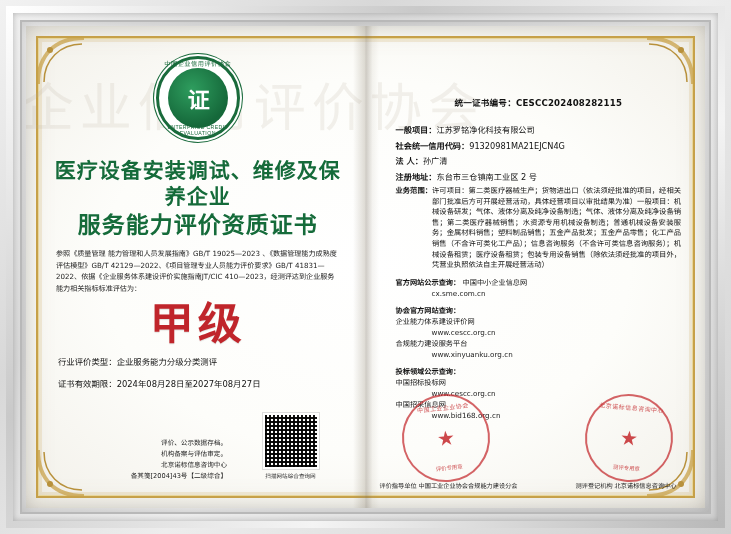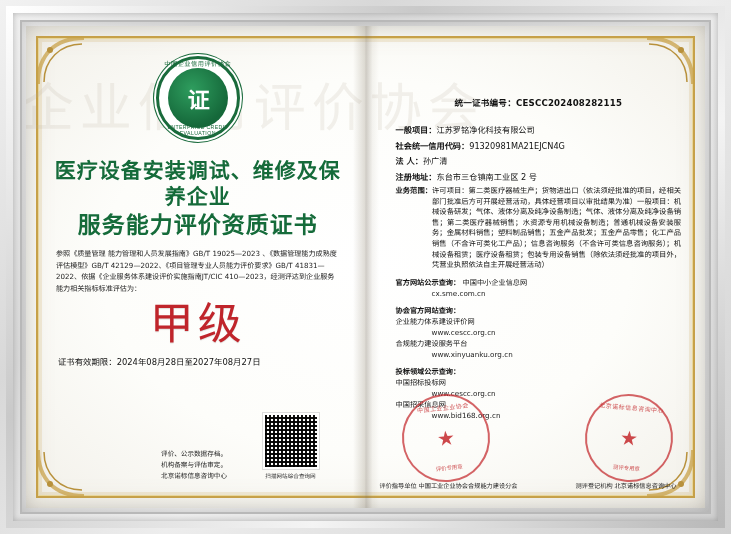--- a/index.html
+++ b/index.html
@@ -97,21 +97,21 @@
     text-shadow:0 1px 0 rgba(255,255,255,.8);
   }
   .title1{font-size:21px;line-height:26px;margin-top:18px;}
   .title2{font-size:23px;line-height:28px;margin-top:1px;}
   .desc{
     margin:9px 4px 0 4px;text-align:left;
     font-size:7.1px;line-height:11.5px;color:#1b1b1b;
     font-family:"DejaVu Sans","Liberation Sans",sans-serif;
   }
   .grade{
-    margin-top:6px;font-size:44px;line-height:48px;font-weight:normal;color:#c0252b;
+    margin-top:6px;font-size:44px;line-height:48px;font-weight:bold;color:#c0252b;
     font-family:"DejaVu Sans","Liberation Sans",sans-serif;
     letter-spacing:4px;
     text-shadow:0 1px 1px rgba(0,0,0,.12);
   }
   .rowline{
     text-align:left;margin:7px 6px 0 6px;
     font-size:8.4px;line-height:15px;color:#111;
     font-family:"DejaVu Sans","Liberation Sans",sans-serif;
   }
   .footer-left{
@@ -237,27 +237,31 @@
       </div>
 
       <div class="title1">医疗设备安装调试、维修及保养企业</div>
       <div class="title2">服务能力评价资质证书</div>
 
       <div class="desc">参照《质量管理 能力管理和人员发展指南》GB/T 19025—2023 、《数据管理能力成熟度评估模型》GB/T 42129—2022、《项目管理专业人员能力评价要求》GB/T 41831—2022、依据《企业服务体系建设评价实施指南JT/CIC 410—2023，经测评达到企业服务能力相关指标标准评估为：</div>
 
       <div class="grade">甲级</div>
 
       <div class="rowline">
+        <span>行业评价类型：</span><span>企业服务能力分级分类测评</span>
+      </div>
+      <div class="rowline">
         <span>证书有效期限：</span><span>2024年08月28日至2027年08月27日</span>
       </div>
 
       <div class="footer-left">
         <div>评价、公示数据存档。</div>
         <div>机构备案与评估审定。</div>
         <div>北京诺标信息咨询中心</div>
+        <div>备其笺[2004]43号【二级综合】</div>
       </div>
 
       <div class="qr">
         <div class="qr-img"></div>
         <div class="qr-cap">扫描网站综合查询网</div>
       </div>
     </div>
 
     <div class="right">
       <div class="certno">

